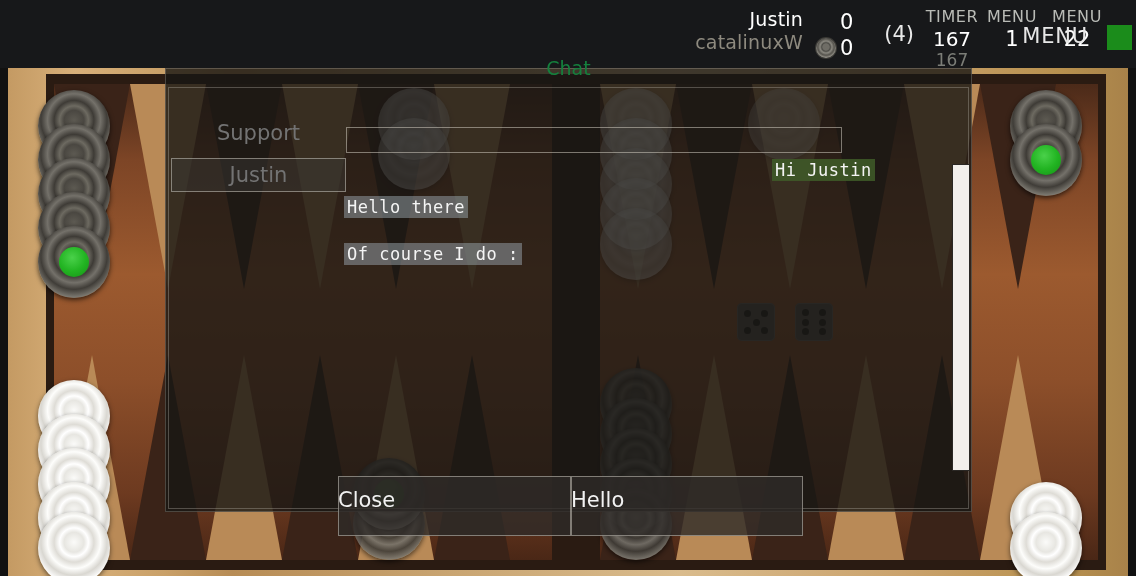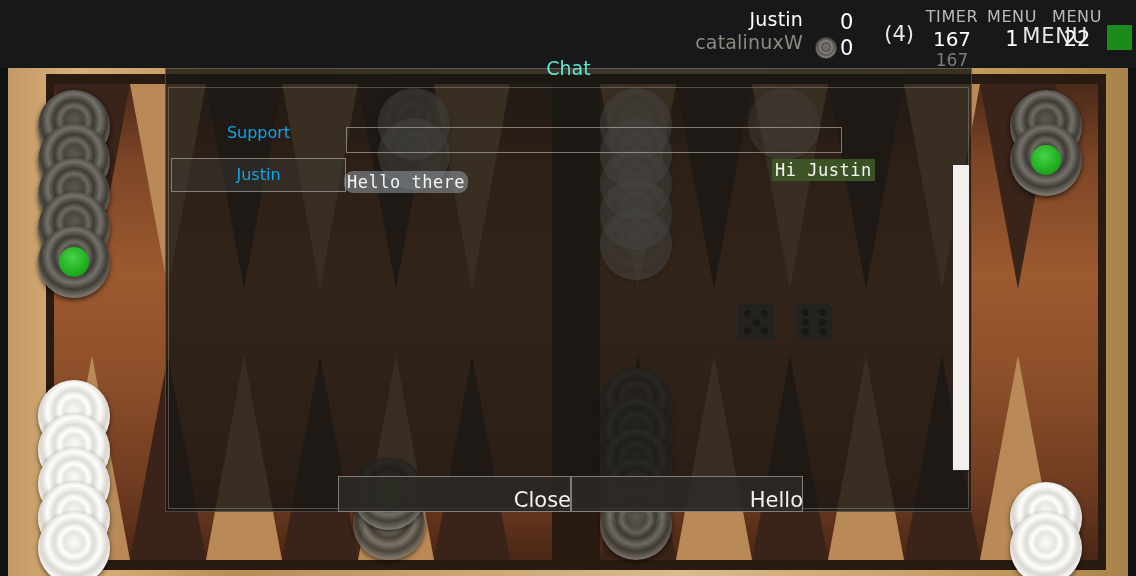--- a/index.html
+++ b/index.html
@@ -162,34 +162,34 @@
   #overlay {
     position: absolute; left: 165px; top: 68px;
     width: 807px; height: 444px;
     background: rgba(24,22,20,0.80);
     box-shadow: inset 0 0 0 1px rgba(185,180,170,0.30);
     box-sizing: border-box;
   }
   #overlay-title {
     position: absolute; left: 0; top: -11px;
     width: 807px; text-align: center;
-    color: #5eead4; font-size: 19px;
+    color: #15803d; font-size: 19px;
     z-index: 40;
   }
   #overlay-inner {
     position: absolute; left: 3px; top: 19px;
     width: 801px; height: 422px;
     box-shadow: inset 0 0 0 1px rgba(190,185,175,0.34);
     box-sizing: border-box;
   }
 
   .tab {
     position: absolute;
     text-align: center;
-    color: #0ea5e9; font-size: 16px;
+    color: #737373; font-size: 21px;
     box-sizing: border-box;
   }
   #tab-support {
     left: 3px; top: 30px; width: 175px; height: 32px;
     line-height: 32px;
   }
   #tab-justin {
     left: 3px; top: 71px; width: 175px; height: 34px;
     line-height: 34px;
     background: rgba(60,57,53,0.45);
@@ -243,25 +243,25 @@
   }
   #scrollbar-thumb {
     position: absolute; left: 0; top: 0;
     width: 16px; height: 305px;
     background: #f2efec;
     box-shadow: 0 0 0 1px #2a2724;
     cursor: pointer;
   }
 
   .botbtn {
-    position: absolute; top: 389px; height: 36px;
+    position: absolute; top: 389px; height: 60px;
     background: rgba(46,43,40,0.80);
     box-shadow: inset 0 0 0 1px rgba(200,196,188,0.55);
     color: #f2f2f2; font-size: 21px;
-    text-align: right; line-height: 48px;
+    text-align: left; line-height: 48px;
     box-sizing: border-box;
     cursor: pointer;
   }
   #close-btn { left: 170px; width: 233px; }
   #clear-btn { left: 403px; width: 232px; }
 </style>
 </head>
 <body>
 
 <div id="app">
@@ -398,21 +398,22 @@
     <div id="overlay-inner">
 
       <div class="tab" id="tab-support">Support</div>
       <div class="tab" id="tab-justin">Justin</div>
 
       <input id="chat-input" type="text" placeholder="" style="">
 
 
       <div id="msg-area">
         <div class="msg me" style="left:434px;top:0px;">Hi Justin</div>
-        <div class="msg them" style="top:12px;border-radius:9px;">Hello there</div>
+        <div class="msg them" style="top:37px;">Hello there</div>
+        <div class="msg them" style="top:84px;">Of course I do :</div>
       </div>
 
       <div id="scrollbar-track">
         <div id="scrollbar-thumb"></div>
       </div>
 
       <div class="botbtn" id="close-btn">Close</div>
       <div class="botbtn" id="clear-btn">Hello</div>
     </div>
   </div>

